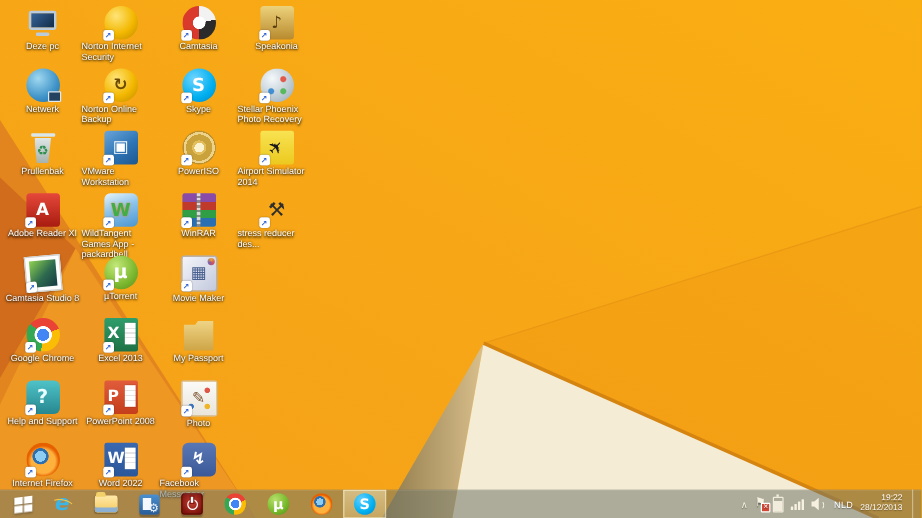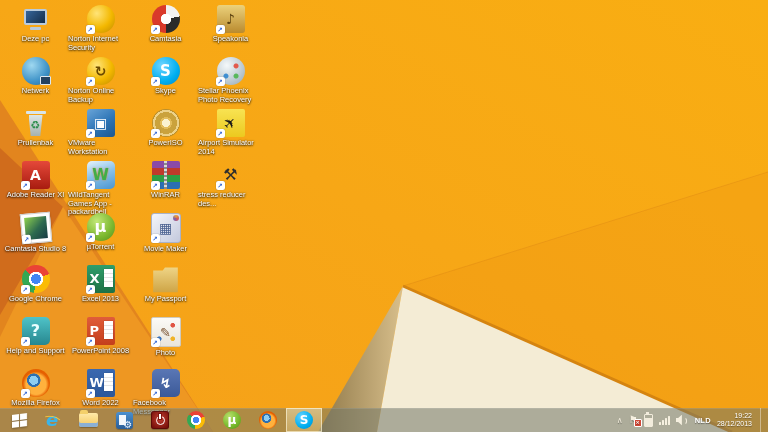--- a/index.html
+++ b/index.html
@@ -153,21 +153,21 @@
   .tray-net i{width:2px;background:#f6f0e0;display:block;border-radius:.5px;}
   .tray-net i:nth-child(1){height:3px;}
   .tray-net i:nth-child(2){height:5px;}
   .tray-net i:nth-child(3){height:7px;}
   .tray-net i:nth-child(4){height:9px;}
   .tray-vol{width:13px;height:11px;position:relative;}
   .tray-vol::before{content:"";position:absolute;inset:0;right:5px;background:#f6f0e0;
       clip-path:polygon(0 32%,32% 32%,78% 2%,78% 98%,32% 68%,0 68%);}
   .tray-vol::after{content:"";position:absolute;right:2px;top:2px;width:6px;height:6px;border:1.5px solid rgba(0,0,0,0);
       border-right-color:#f6f0e0;border-radius:50%;}
-  .tray-lang{font-size:7.5px;font-weight:bold;letter-spacing:.3px;text-align:center;}
+  .tray-lang{font-size:7.5px;font-weight:normal;letter-spacing:.3px;text-align:center;}
   .tray-clock{font-size:7px;line-height:8.5px;text-align:right;}
   .show-desktop{width:4px;height:100%;border-left:1px solid rgba(255,255,255,.4);margin-left:2px;}
 </style>
 </head>
 <body>
 
 <svg id="wallpaper" viewBox="0 0 768 432" width="768" height="432" preserveAspectRatio="none">
   <defs>
     <linearGradient id="baseGrad" x1="1" y1="0" x2="0" y2="1">
       <stop offset="0" stop-color="#F9AE12"></stop>
@@ -370,21 +370,21 @@
       </div>
     <div class="lbl">Photo</div>
   </div>
   <div class="cell empty"></div>
 
   <div class="cell">
     <div class="art art-firefox">
         <span class="g"></span>
         <span class="sc"></span>
       </div>
-    <div class="lbl">Mozilla Firefox</div>
+    <div class="lbl">Internet Firefox</div>
   </div>
   <div class="cell">
     <div class="art art-office art-word">
         <span class="g">W</span>
         <span class="sc"></span>
       </div>
     <div class="lbl">Word 2022</div>
   </div>
   <div class="cell">
     <div class="art art-fb">

